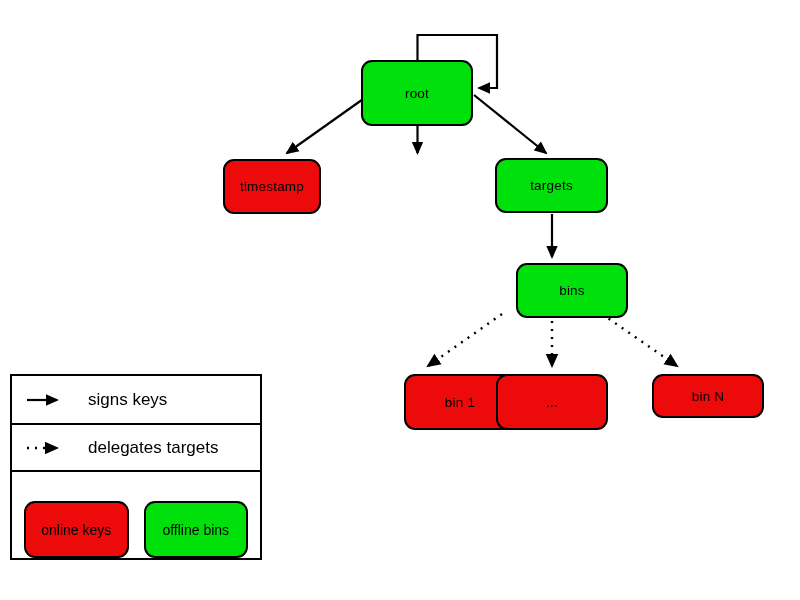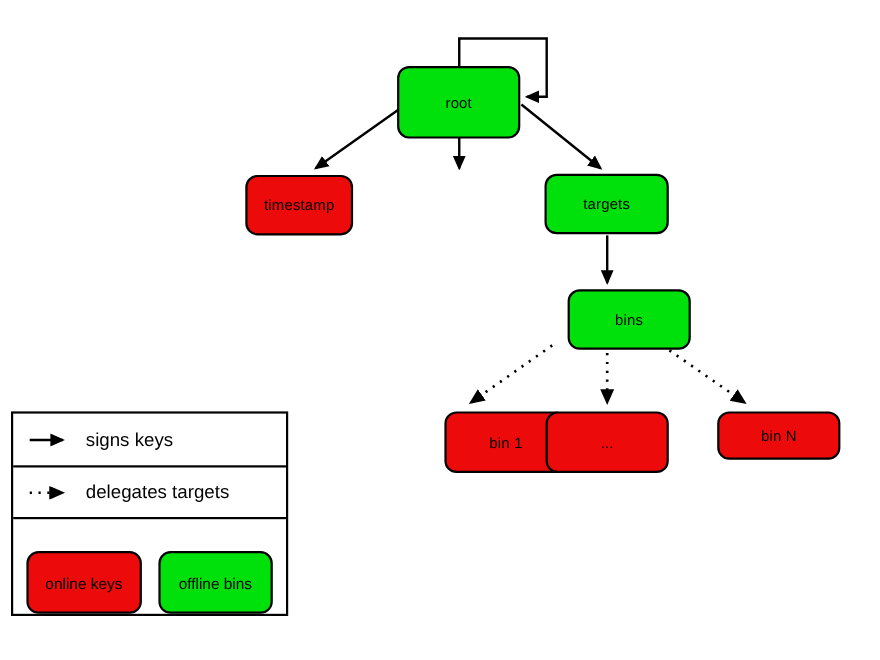--- a/index.html
+++ b/index.html
@@ -49,21 +49,21 @@
   }
   .legend-row {
     display:flex;
     align-items:center;
     padding-left:14px;
     box-sizing:border-box;
   }
   .legend-row-1 { height:49px; border-bottom:2px solid #000; }
   .legend-row-2 { height:47px; border-bottom:2px solid #000; }
   .legend-row-3 { flex:1; padding:0 12px; gap:15px;align-items:flex-end; }
-  .legend-label { font-size:17px; margin-left:12px; }
+  .legend-label { font-size:17px; margin-left:22px; }
   .keybox {
     box-sizing:border-box;
     width:112px; height:57px;
     border:2.5px solid #000;
     border-radius:11px;
     display:flex;
     align-items:center;
     justify-content:center;
     font-size:14px;
   }

